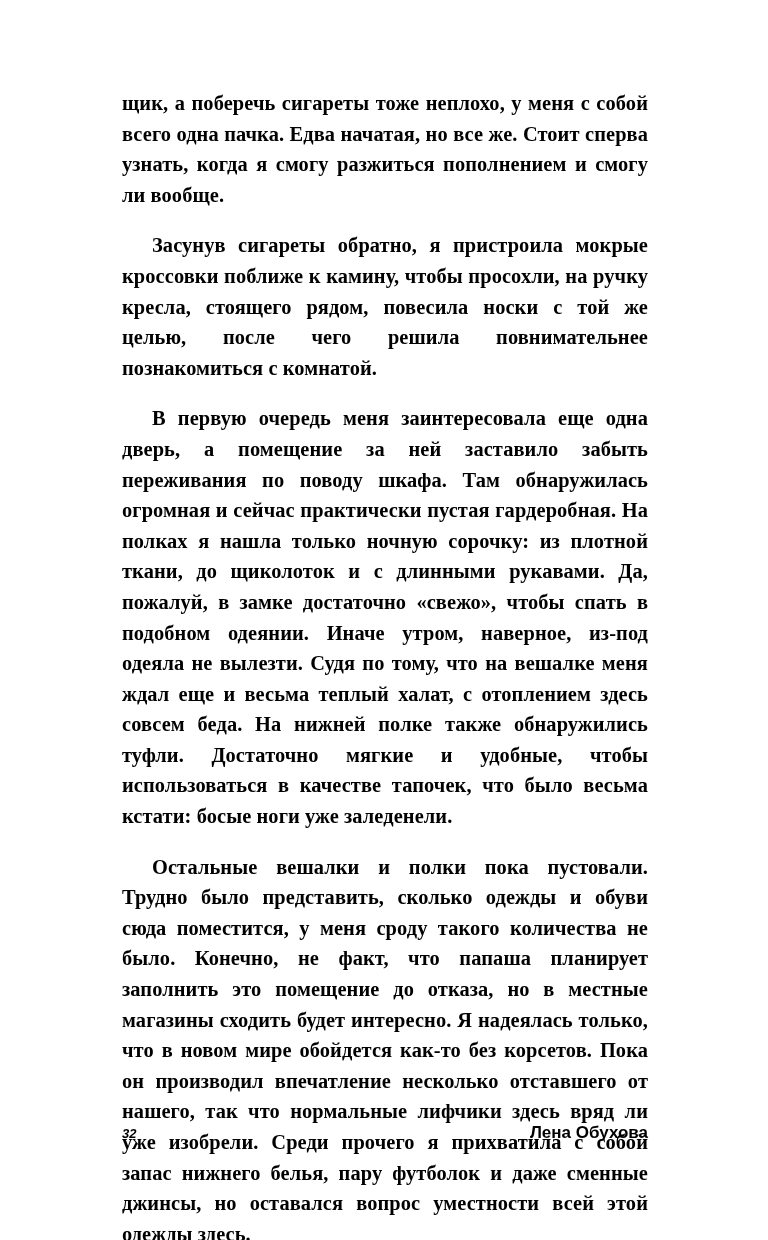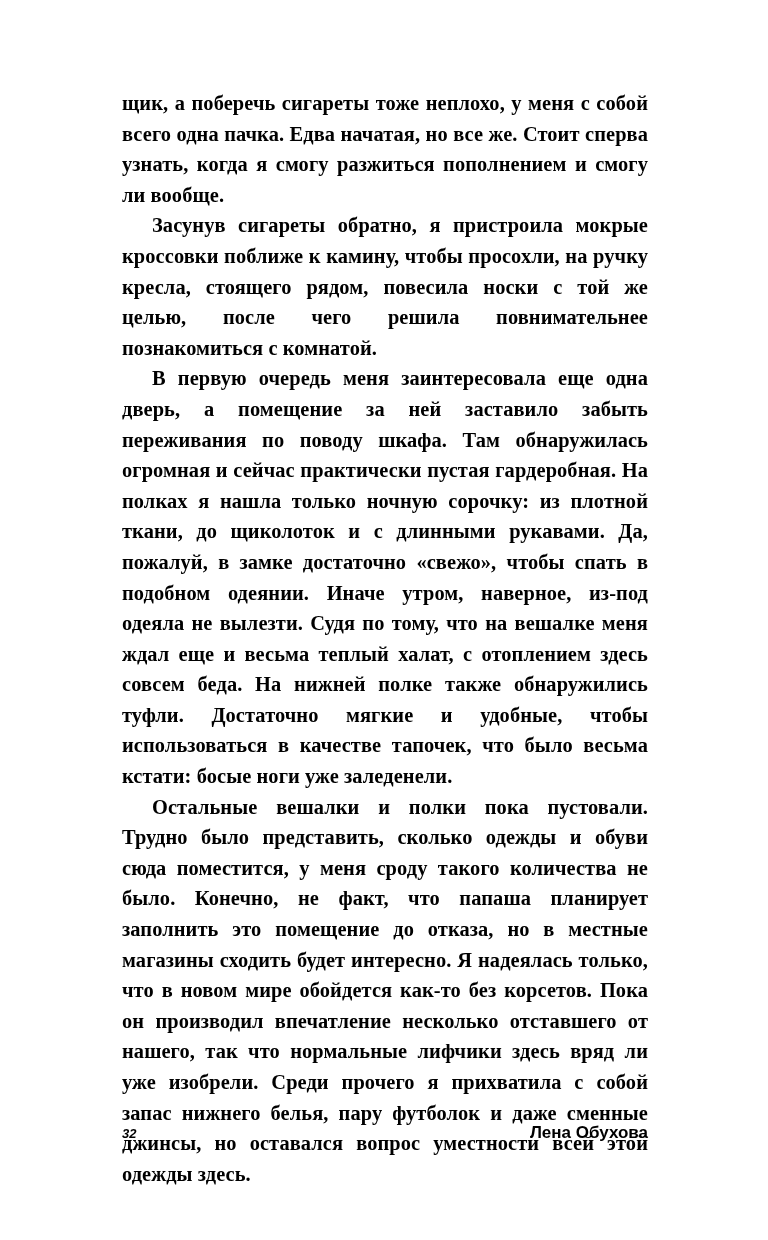--- a/index.html
+++ b/index.html
@@ -28,20 +28,21 @@
     line-height: 30.6px;
     color: #000000;
     text-align: justify;
     text-justify: inter-word;
     font-weight: 600;
     letter-spacing: 0.1px;
     -webkit-font-smoothing: antialiased;
   }
   .para.indent {
     text-indent: 30px;
+    margin-top: 20px;
   }
   .footer {
     position: absolute;
     left: 122px;
     right: 120px;
     top: 1117px;
     display: flex;
     align-items: baseline;
     justify-content: space-between;
   }

